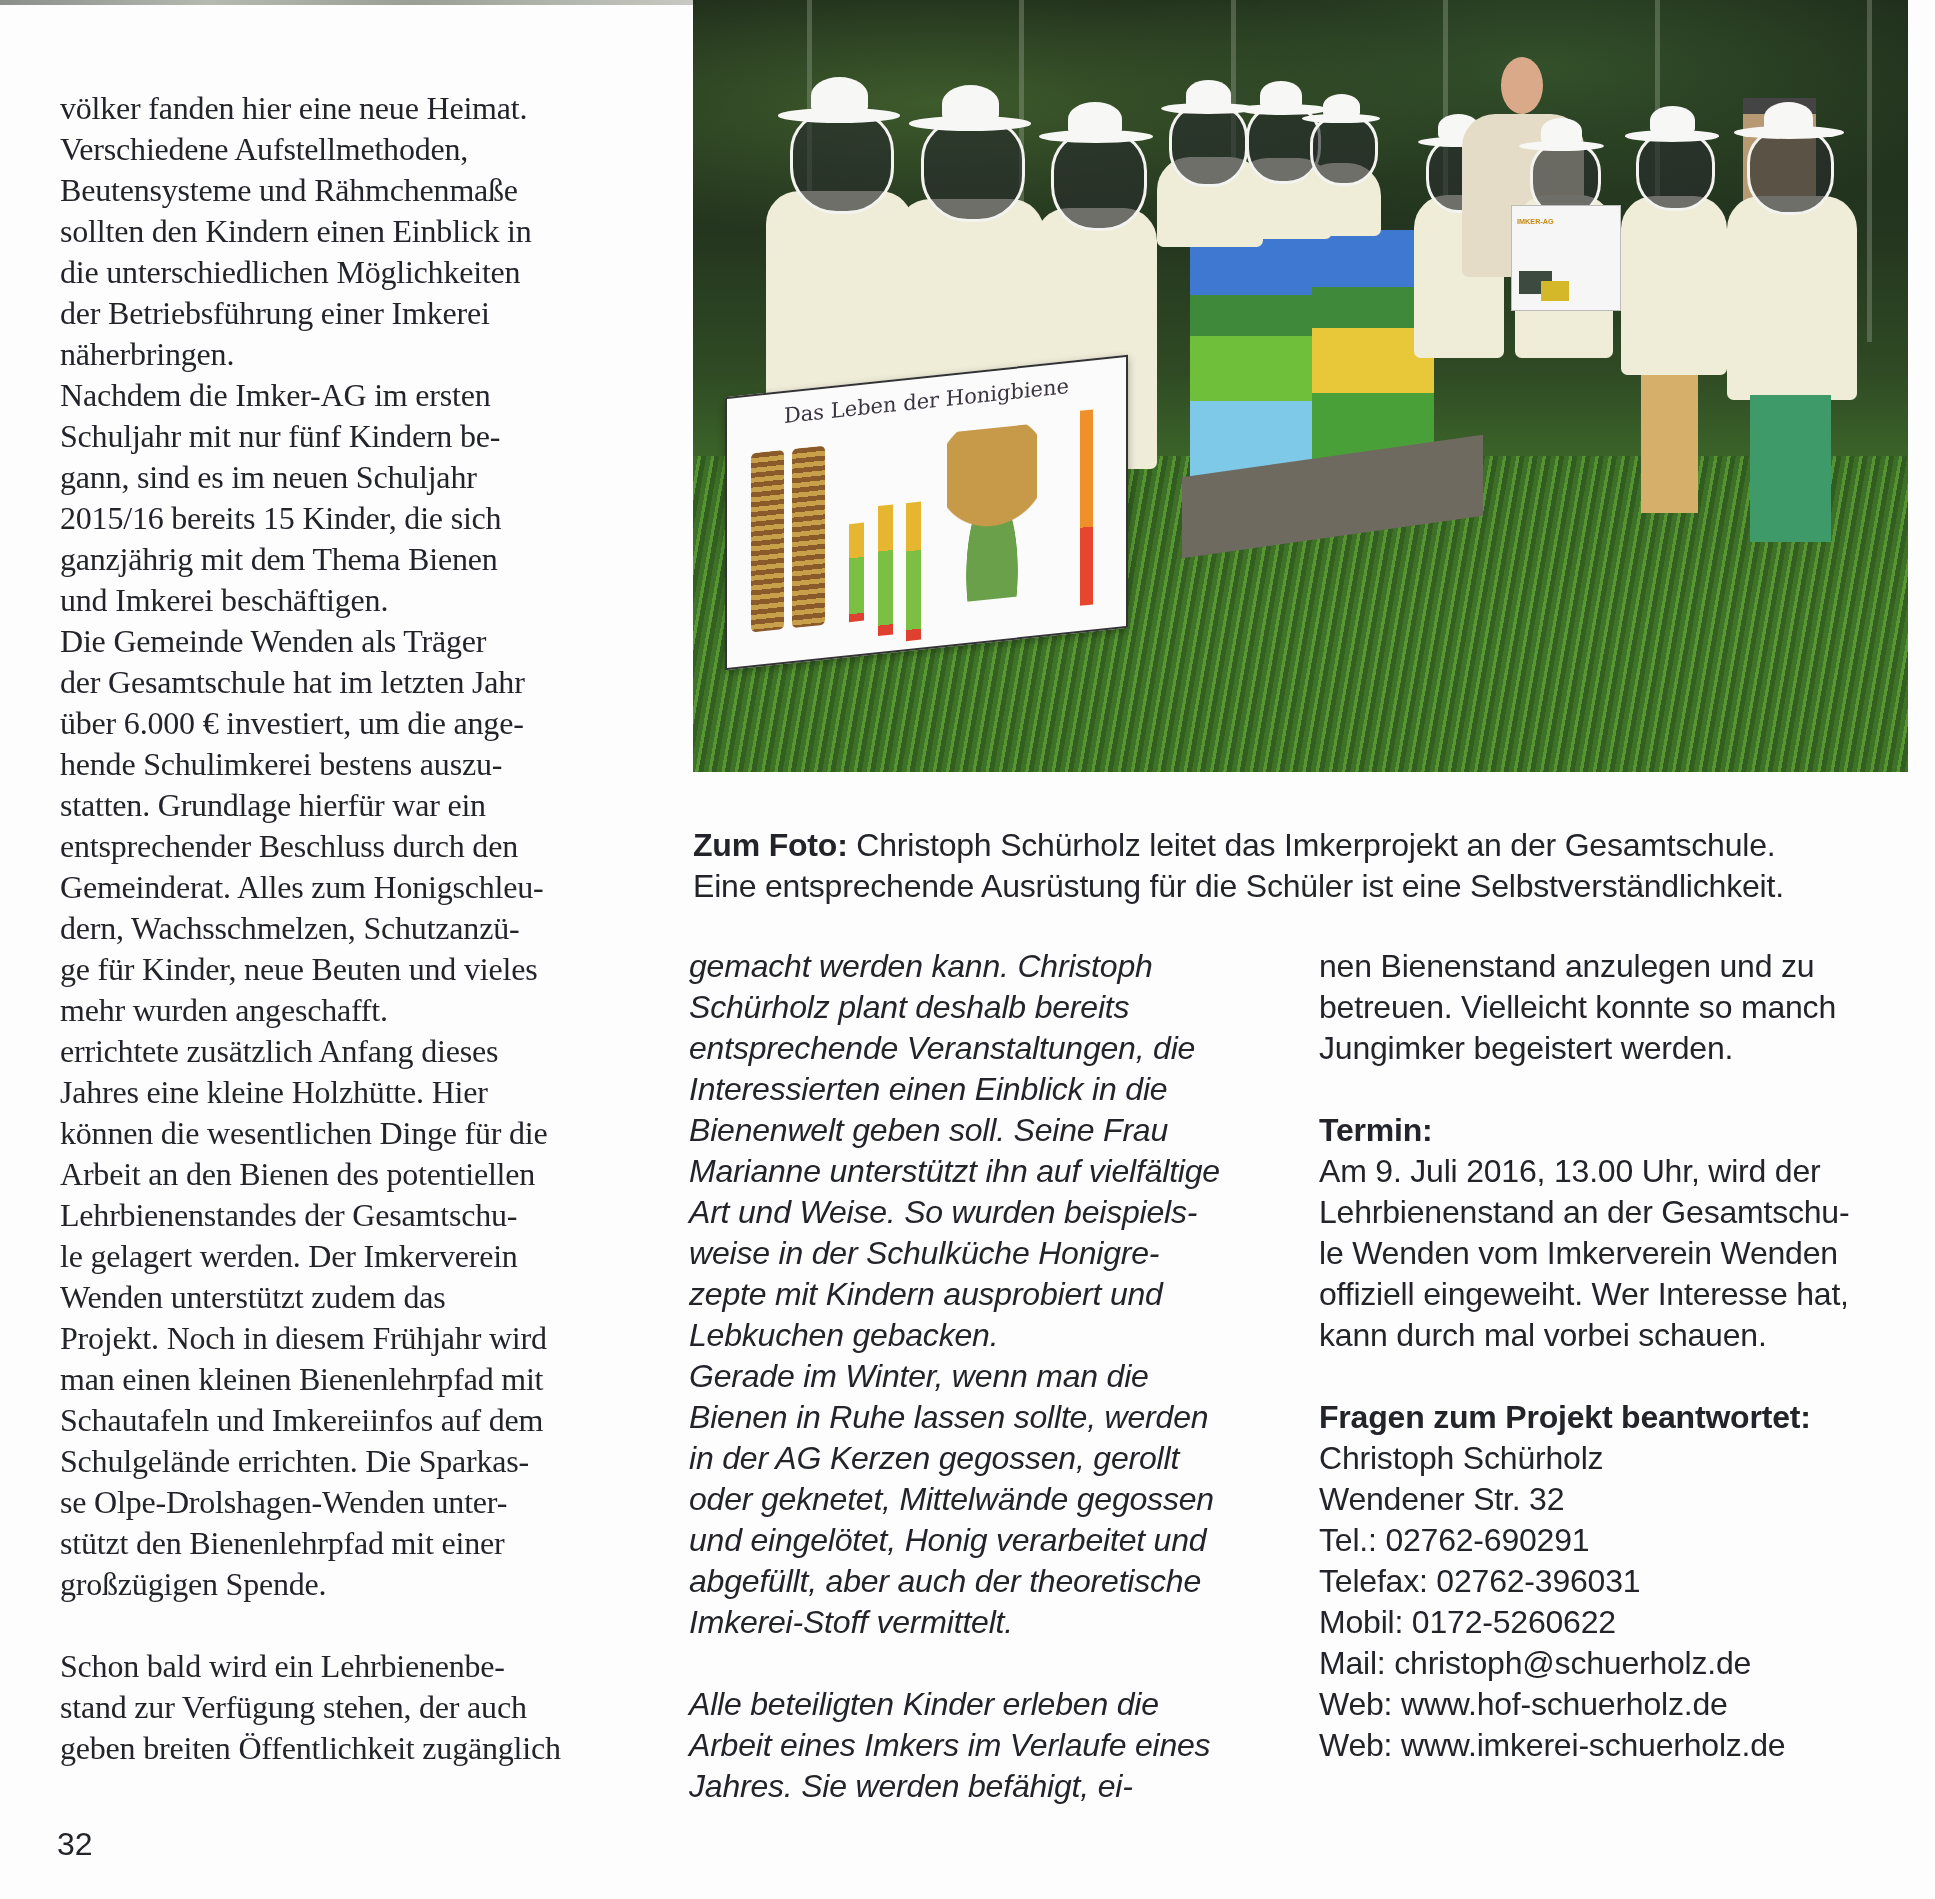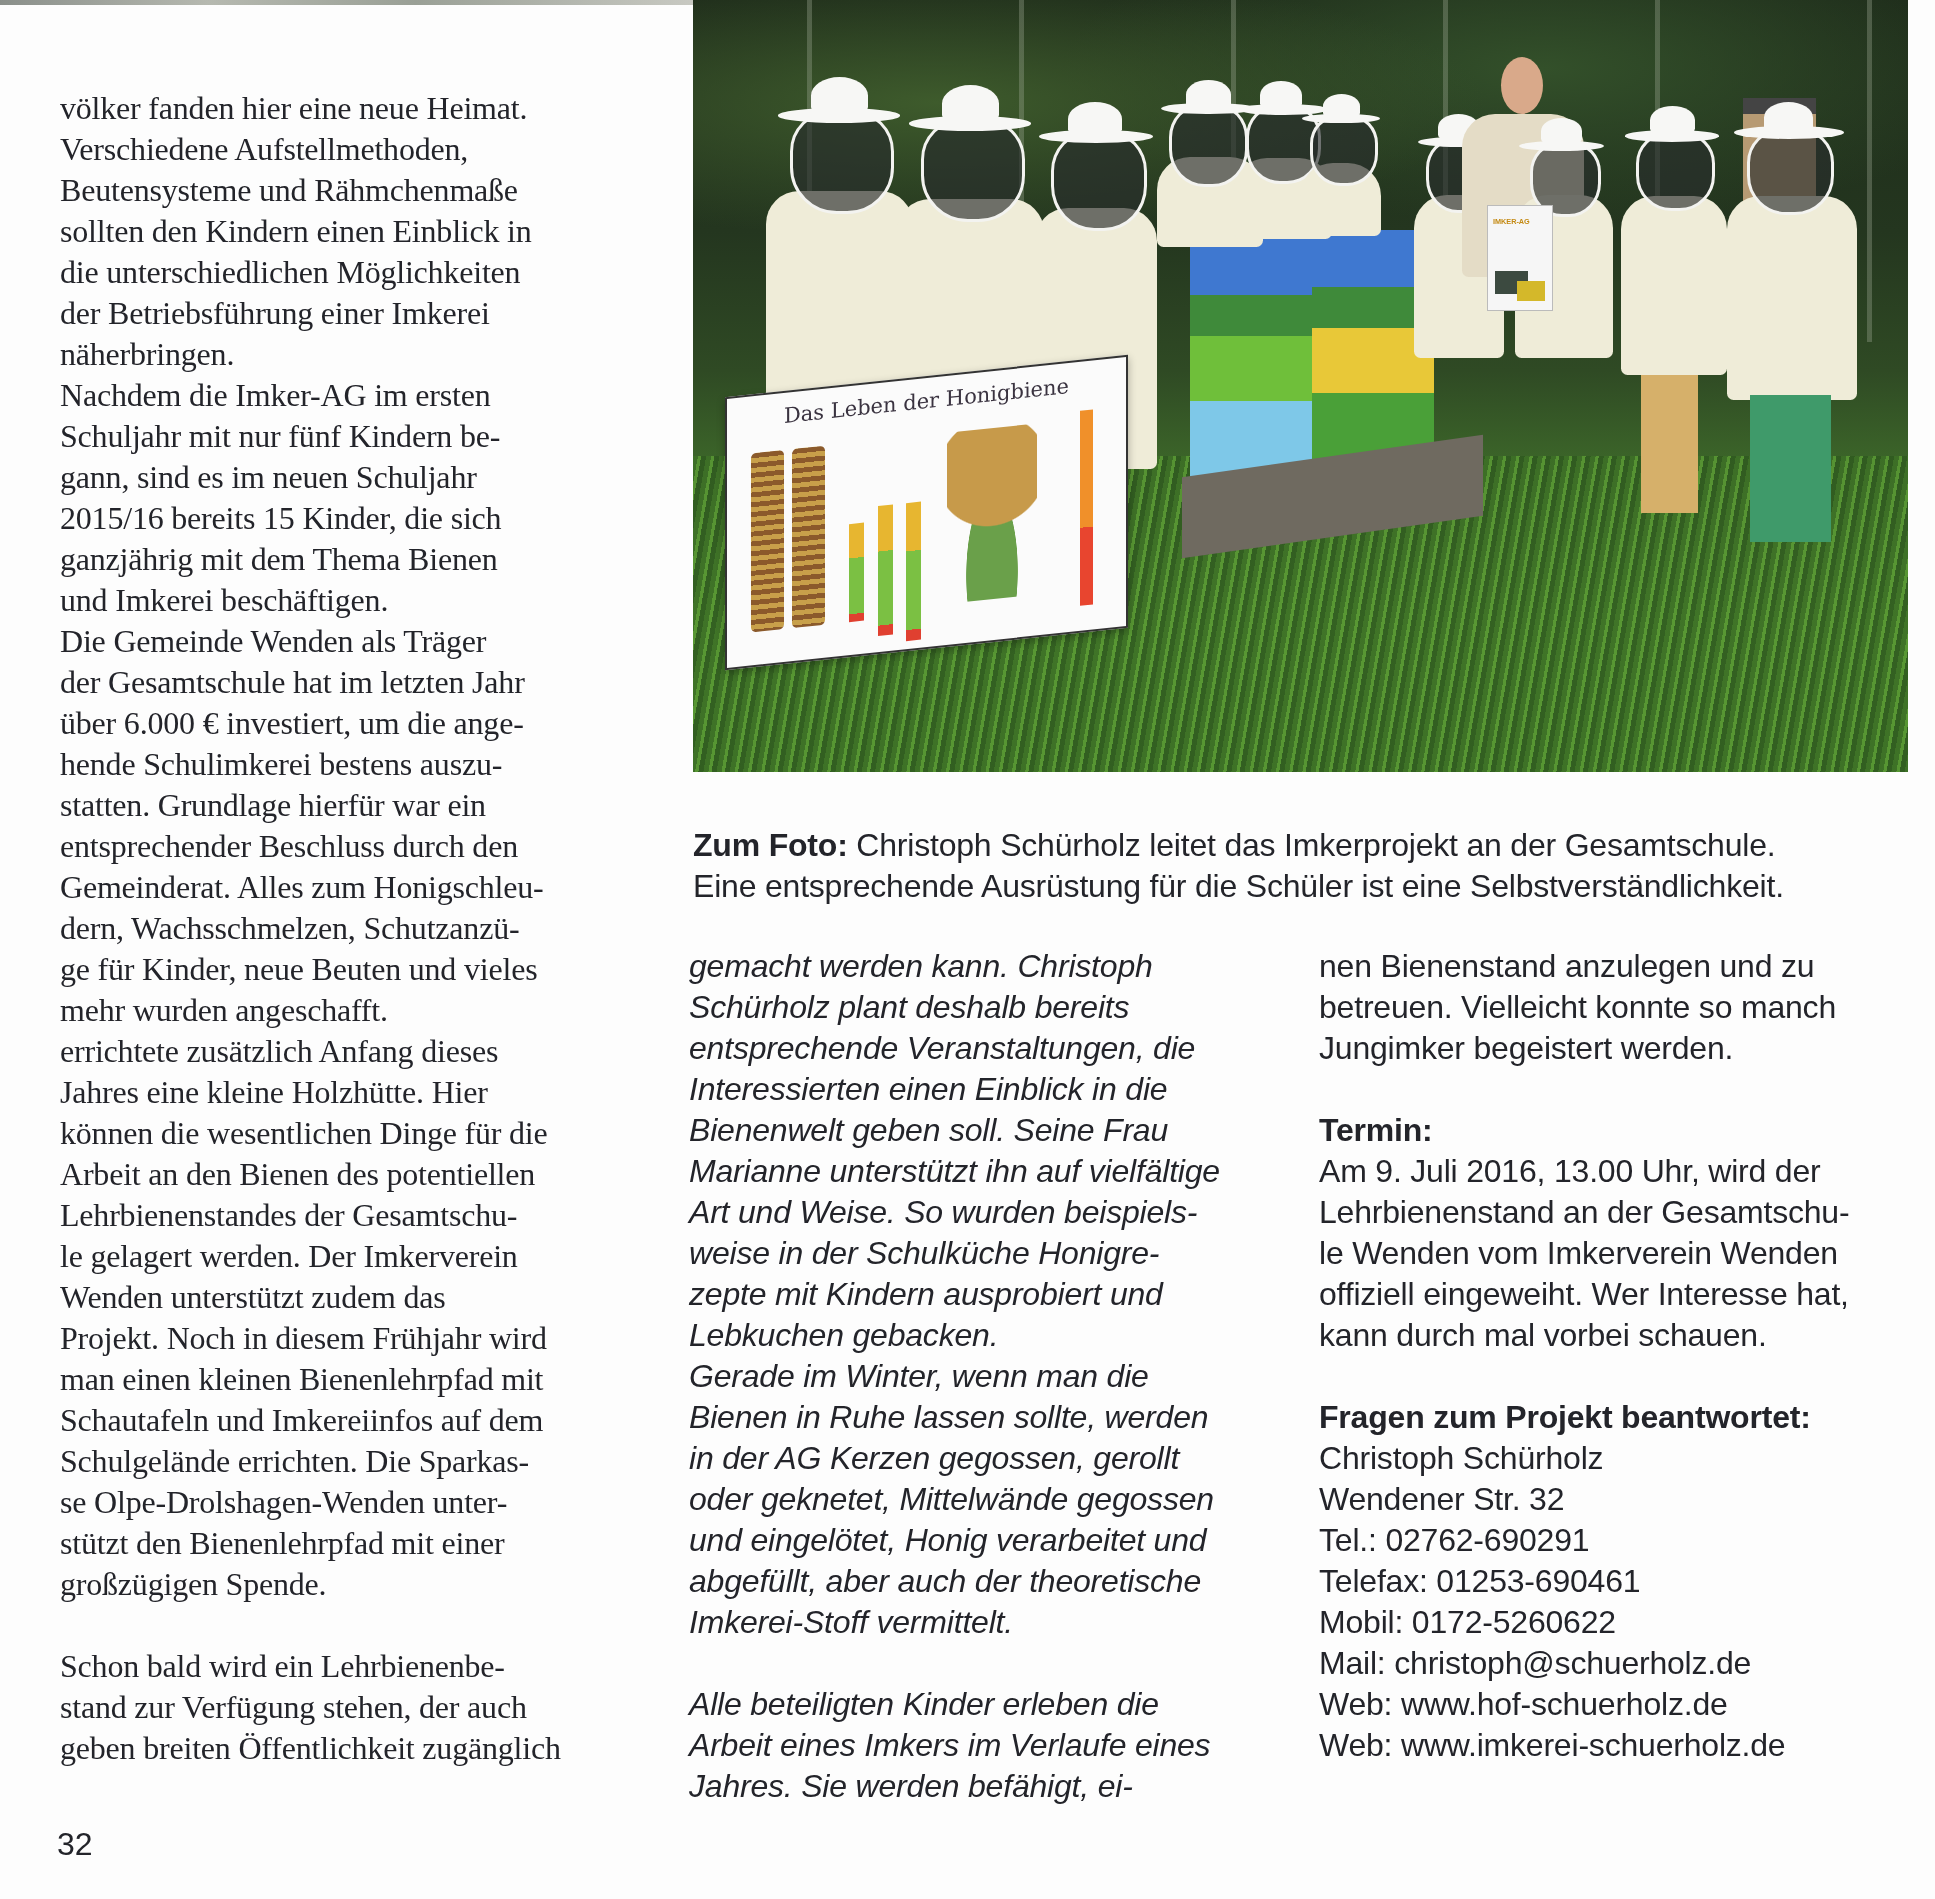--- a/index.html
+++ b/index.html
@@ -45,21 +45,21 @@
   .board .title { position:absolute; left:0; width:100%; top:11.4px; text-align:center;
     font-family:"DejaVu Serif","Liberation Serif", serif; font-size:21px; color:#3a3340; }
   .board .comb { position:absolute; top:57px; width:33px; height:179px;
     background: repeating-linear-gradient(180deg,#8b5a2b 0 4.9px,#c8a04a 4.9px 9.8px); border-radius:4.9px; }
   .board .bar { position:absolute; width:14.7px; bottom:33px; background: linear-gradient(180deg,#e7b630 0 35%,#7bc043 35% 92%,#e04030 92%); }
   .board .bigbar { position:absolute; right:33px; top:49px; width:13px; height:195px;
     background: linear-gradient(180deg,#f0902a 0 60%,#e8452f 60%); }
   .board .flower { position:absolute; left:220px; top:57px; width:90px; height:171px;
     background: radial-gradient(circle at 50% 25%, #c79a4a 0 40%, rgba(0,0,0,0) 41%),
                 radial-gradient(ellipse at 50% 85%, #6aa04a 0 40%, rgba(0,0,0,0) 41%); }
-  .sign { position:absolute; left:794px; top:205px; width:64px; height:104px; background:#f6f6f6; border:0.8px solid #bbb; }
+  .sign { position:absolute; left:818px; top:205px; width:64px; height:104px; background:#f6f6f6; border:0.8px solid #bbb;padding-left:44px; }
   .sign .sign-title { position:absolute; left:4.9px; top:11.4px; font-size:7.3px; font-weight:bold; color:#c48a14; }
   .sign .pic1 { position:absolute; left:6.5px; top:65px; width:33px; height:23px; background:#3c4a40; }
   .sign .pic2 { position:absolute; left:29px; top:75px; width:28px; height:19.5px; background:#d4b82a; }
   .hut { position:absolute; left:1050px; top:98px; width:73px; height:187px; background:#b79a73; border-top: 16.3px solid #444; }
 </style>
 </head>
 <body>
 
 <div class="topstrip"></div>
 
@@ -249,21 +249,21 @@
   <span class="line">Am 9. Juli 2016, 13.00 Uhr, wird der</span>
   <span class="line">Lehrbienenstand an der Gesamtschu-</span>
   <span class="line">le Wenden vom Imkerverein Wenden</span>
   <span class="line">offiziell eingeweiht. Wer Interesse hat,</span>
   <span class="line">kann durch mal vorbei schauen.</span>
   <span class="gap"></span>
   <span class="line bold">Fragen zum Projekt beantwortet:</span>
   <span class="line">Christoph Schürholz</span>
   <span class="line">Wendener Str. 32</span>
   <span class="line">Tel.: 02762-690291</span>
-  <span class="line">Telefax: 01253-690461</span>
+  <span class="line">Telefax: 02762-396031</span>
   <span class="line">Mobil: 0172-5260622</span>
   <span class="line">Mail: christoph@schuerholz.de</span>
   <span class="line">Web: www.hof-schuerholz.de</span>
   <span class="line">Web: www.imkerei-schuerholz.de</span>
 </div>
 
 <div id="page-number">32</div>
 
 
 </body></html>

